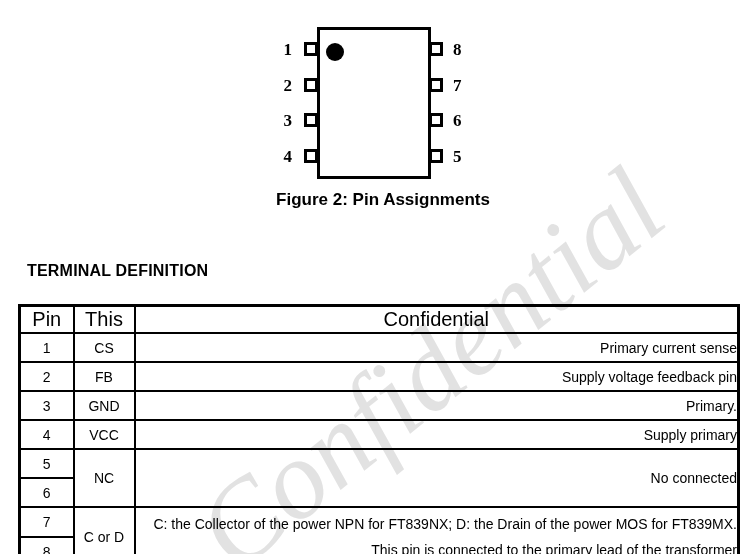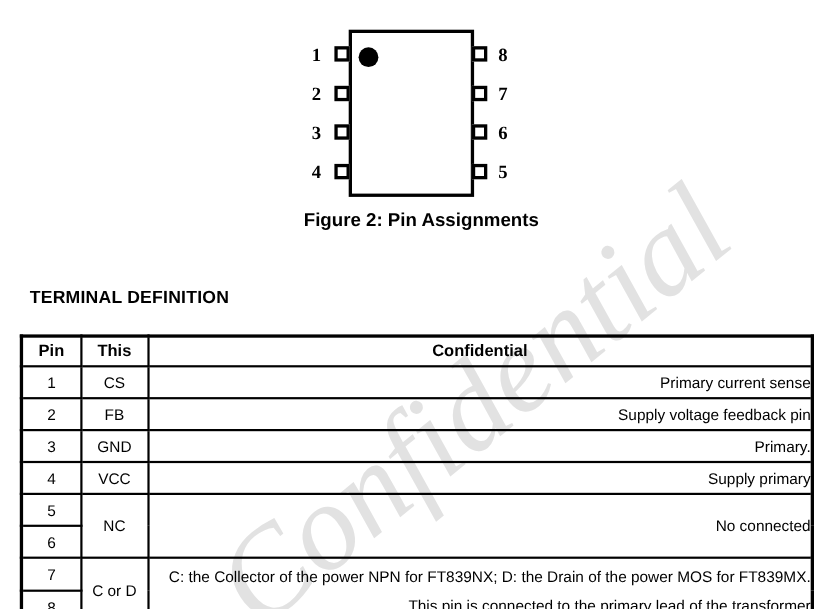--- a/index.html
+++ b/index.html
@@ -79,21 +79,21 @@
     z-index:2;
     background:transparent;
   }
   table.term th, table.term td{
     border:2px solid #000;
     font-size:14px;
     vertical-align:middle;
     padding:0;
     background:transparent;
   }
-  table.term th{font-size:15px;font-weight:700;text-align:center;height:25px;}
+  table.term th{font-size:20px;font-weight:400;text-align:center;height:25px;}
   table.term td{height:27px;}
   td.c{text-align:center;}
   td.desc{text-align:right;padding-left:9px;padding-right:6px;}
   tr.tall td{height:28px;}
   td.desc-long{line-height:26px;}
 </style>
 </head>
 <body>
 
 <div class="page">

